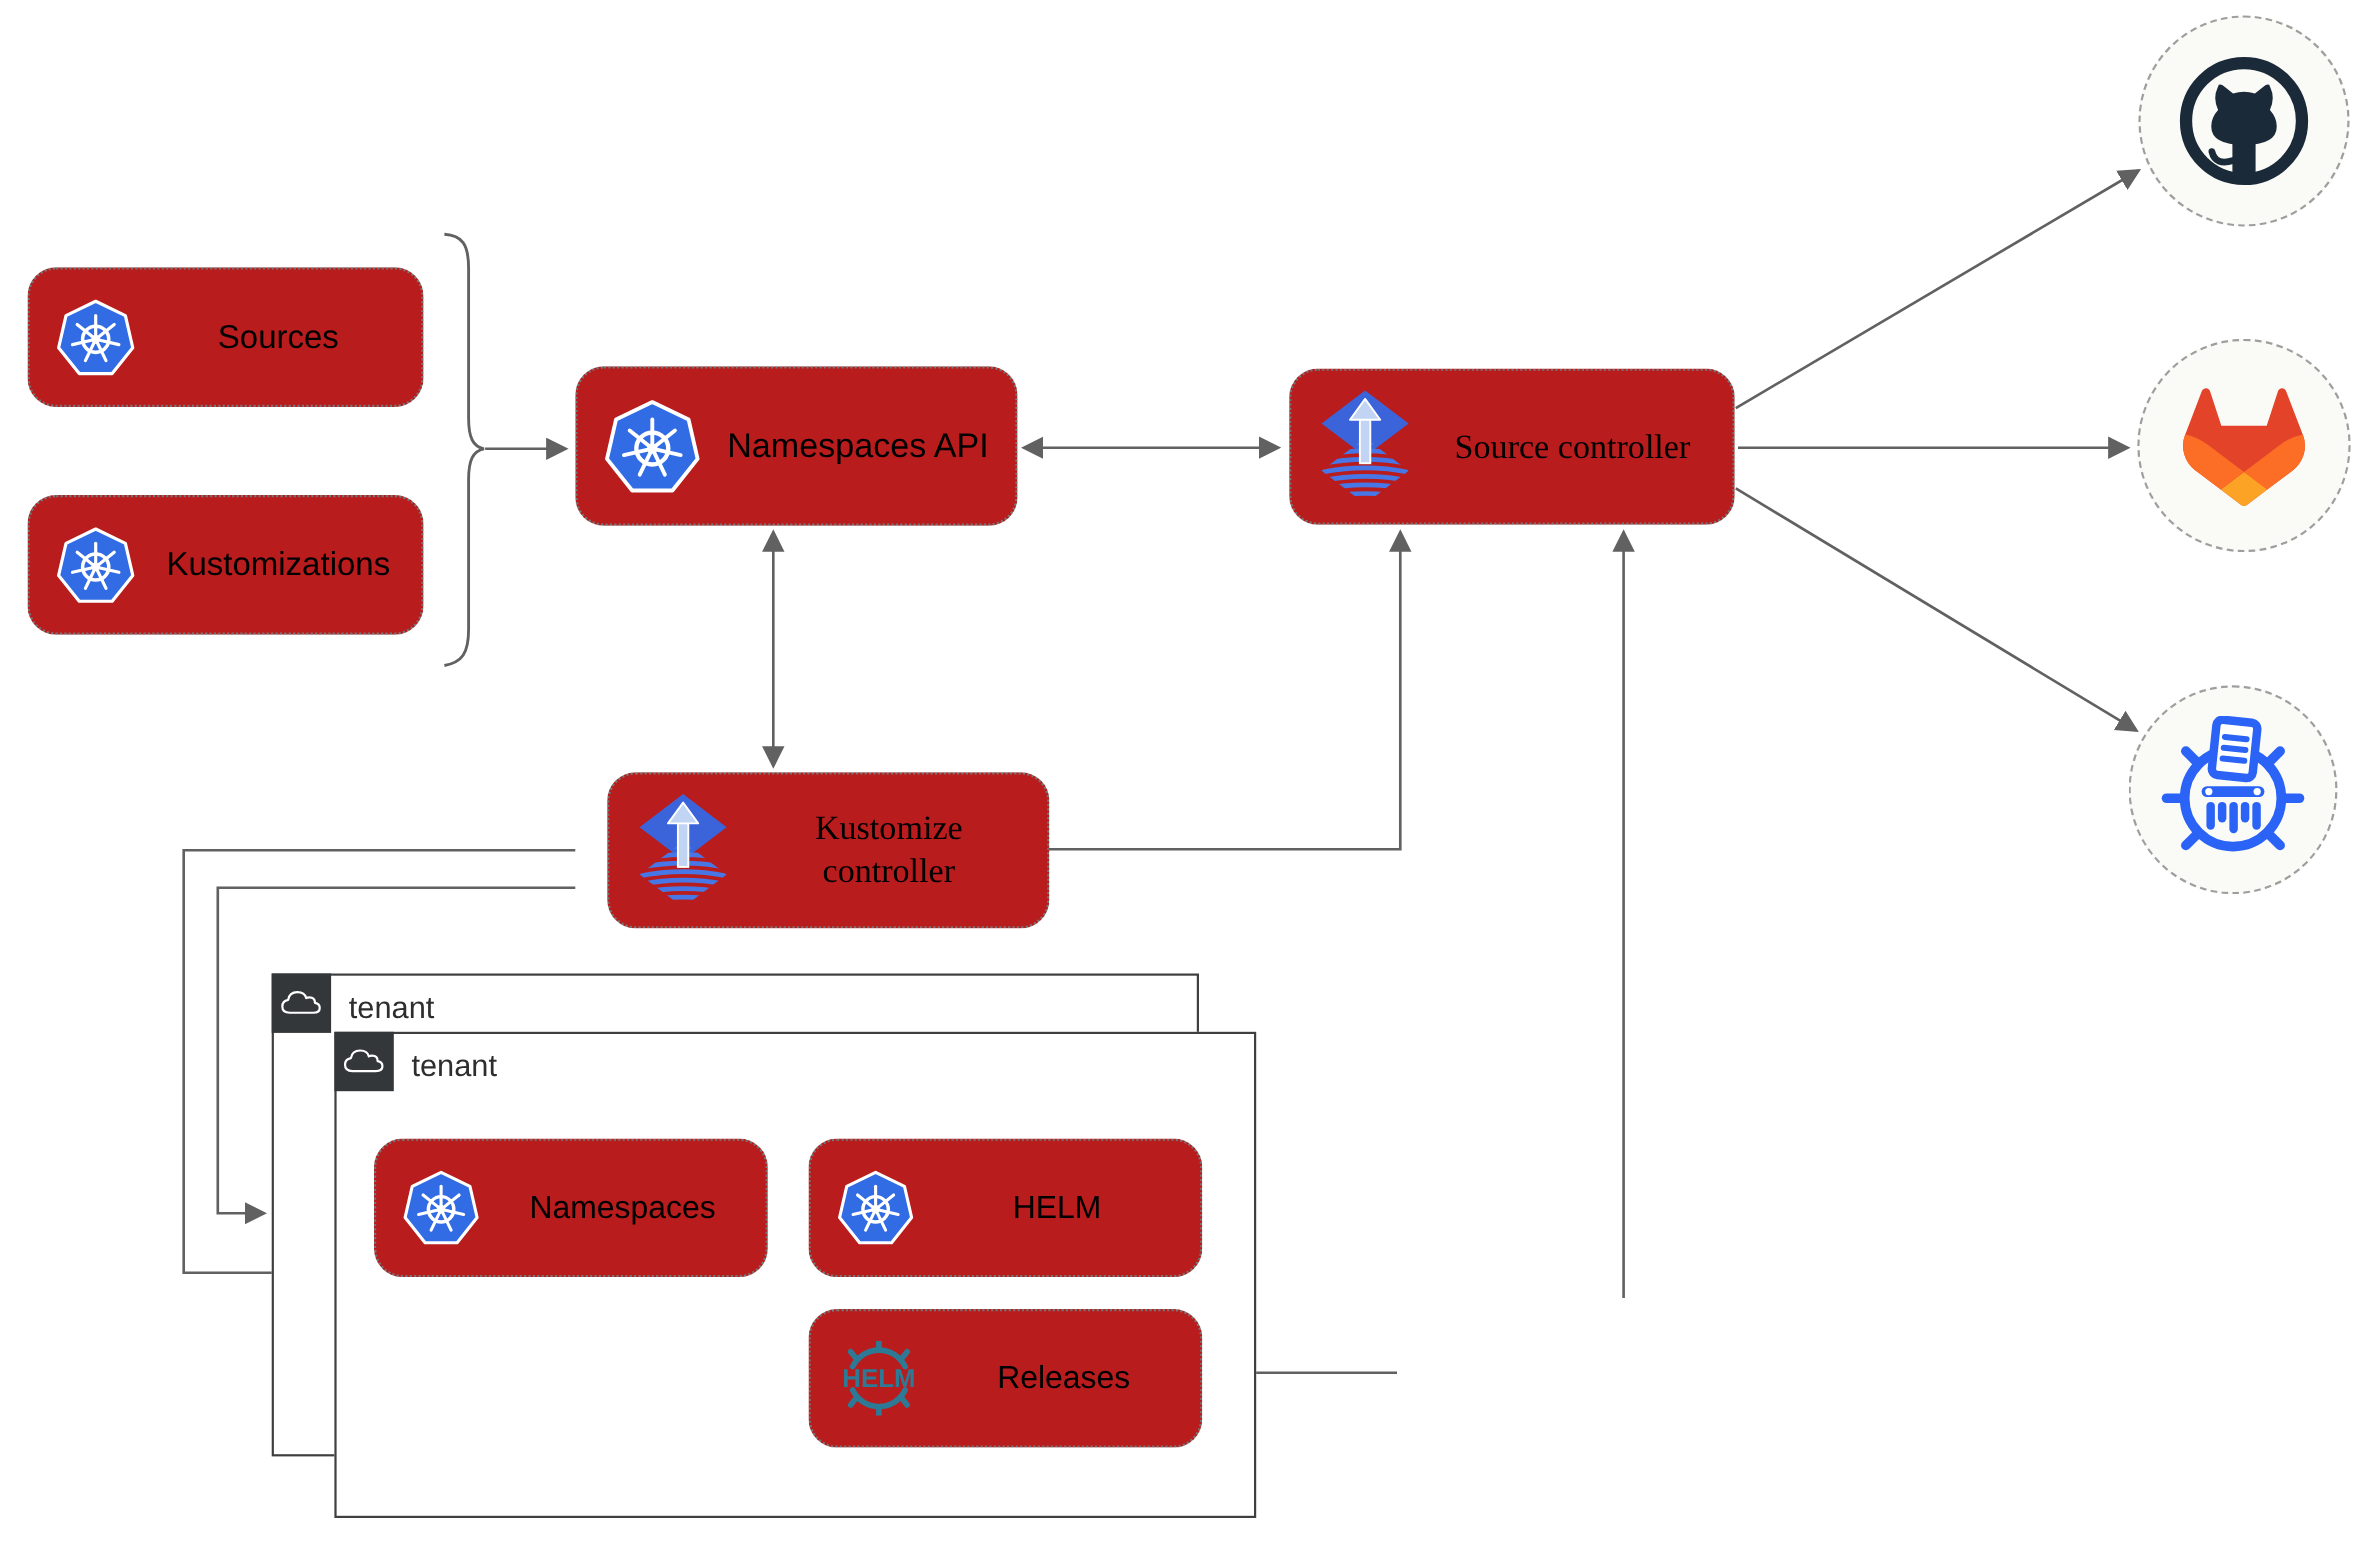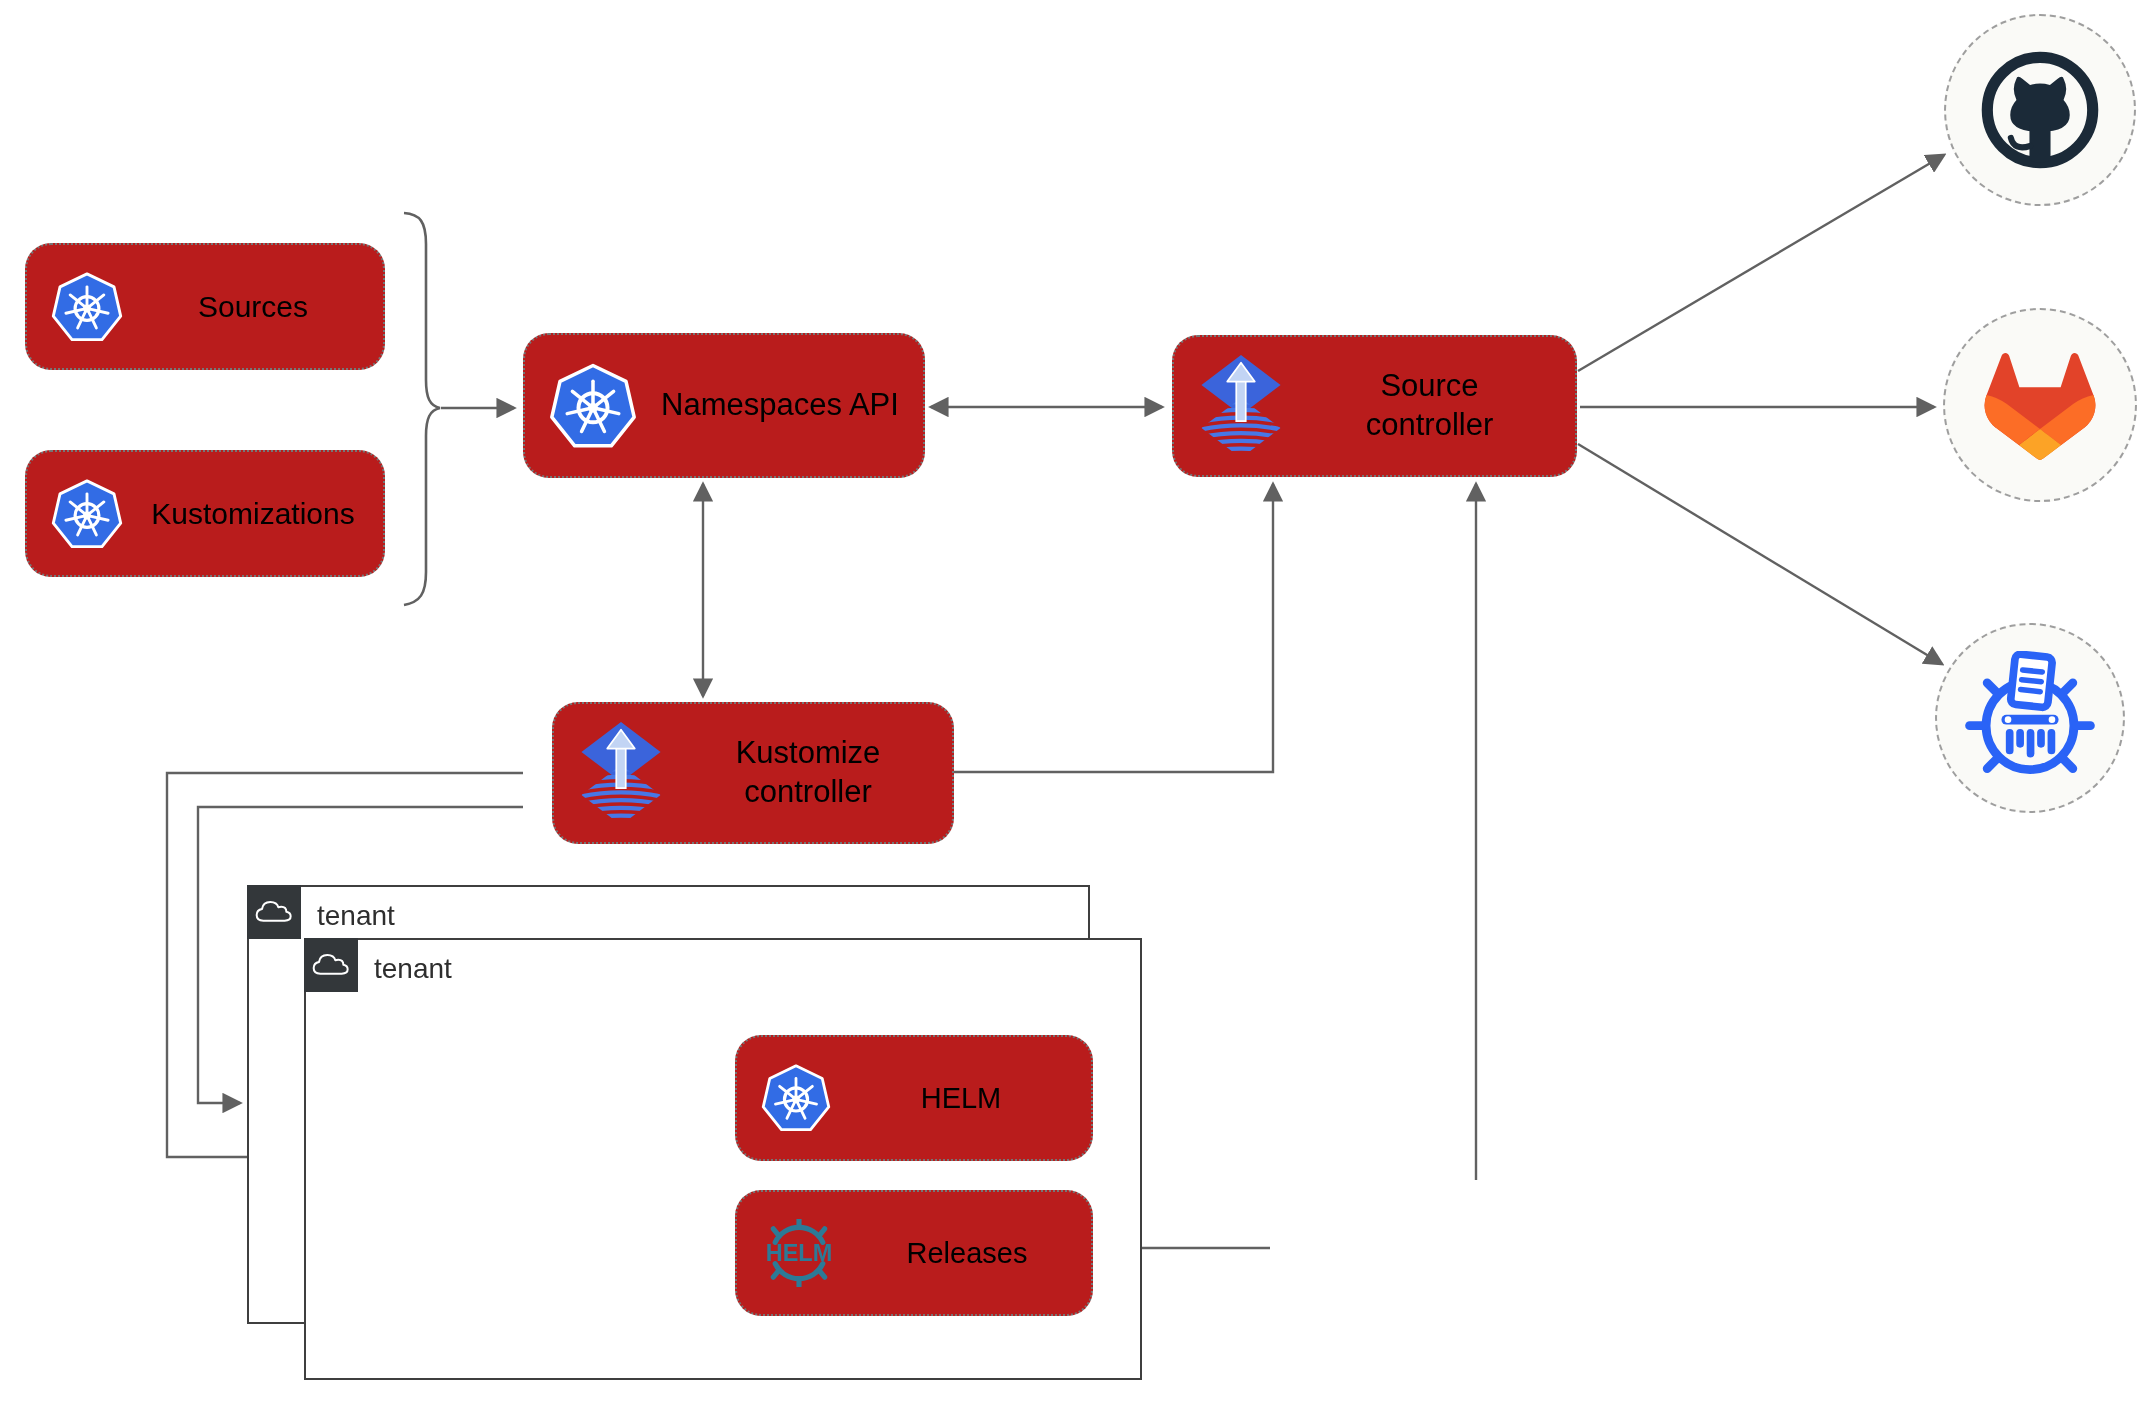--- a/index.html
+++ b/index.html
@@ -3,21 +3,21 @@
 <meta charset="utf-8">
 <style>
   html,body{margin:0;padding:0;background:#ffffff;}
   #canvas{position:relative;width:2144px;height:1407px;background:#ffffff;overflow:hidden;
           font-family:"Liberation Sans",sans-serif;color:#000;}
   #wires{position:absolute;left:0;top:0;z-index:1;}
   .dotted-box{position:absolute;z-index:3;background:#b91c1c;border:2px dotted #767676;
               border-radius:26px;display:flex;align-items:center;box-sizing:border-box;}
   .box-label{flex:1;text-align:center;font-size:30px;line-height:1.25;color:#000;}
   .big-label{font-size:31px;}
-  .ctrl-label{max-width:230px;margin:0 auto;}
+  .ctrl-label{max-width:230px;margin:0 auto;font-family:Liberation Serif, serif;}
   .node-icon{flex:0 0 auto;margin-left:24px;}
   .tenant-box{position:absolute;background:#ffffff;border:2px solid #3F3F3F;box-sizing:border-box;}
   .tenant-header{position:absolute;left:-2px;top:-2px;width:54px;height:54px;background:#33373A;
                  display:flex;align-items:center;justify-content:center;}
   .tenant-label{position:absolute;left:68px;top:13px;font-size:28px;color:#2E2E2E;}
   .provider-circle{position:absolute;z-index:3;border:2px dashed #9E9E9E;border-radius:50%;
                    background:#FAFAF7;display:flex;align-items:center;justify-content:center;
                    box-sizing:border-box;}
 </style>
 </head>
@@ -202,20 +202,26 @@
   <div class="dotted-box" style="left:552px;top:702px;width:402px;height:142px">
     <svg class="node-icon" width="86" height="107">
         <use href="#sym-flux"></use>
       </svg>
     <div class="box-label big-label">
         <div class="ctrl-label">Kustomize controller</div>
       </div>
   </div>
 
 
+  <div class="dotted-box" style="left:340px;top:1035px;width:358px;height:126px">
+    <svg class="node-icon" width="70" height="70">
+        <use href="#sym-k8s"></use>
+      </svg>
+    <div class="box-label" style="font-size:29px">Namespaces</div>
+  </div>
 
   <div class="dotted-box" style="left:735px;top:1035px;width:358px;height:126px">
     <svg class="node-icon" width="70" height="70">
         <use href="#sym-k8s"></use>
       </svg>
     <div class="box-label" style="font-size:29px">HELM</div>
   </div>
 
 
   <div class="dotted-box" style="left:735px;top:1190px;width:358px;height:126px">

